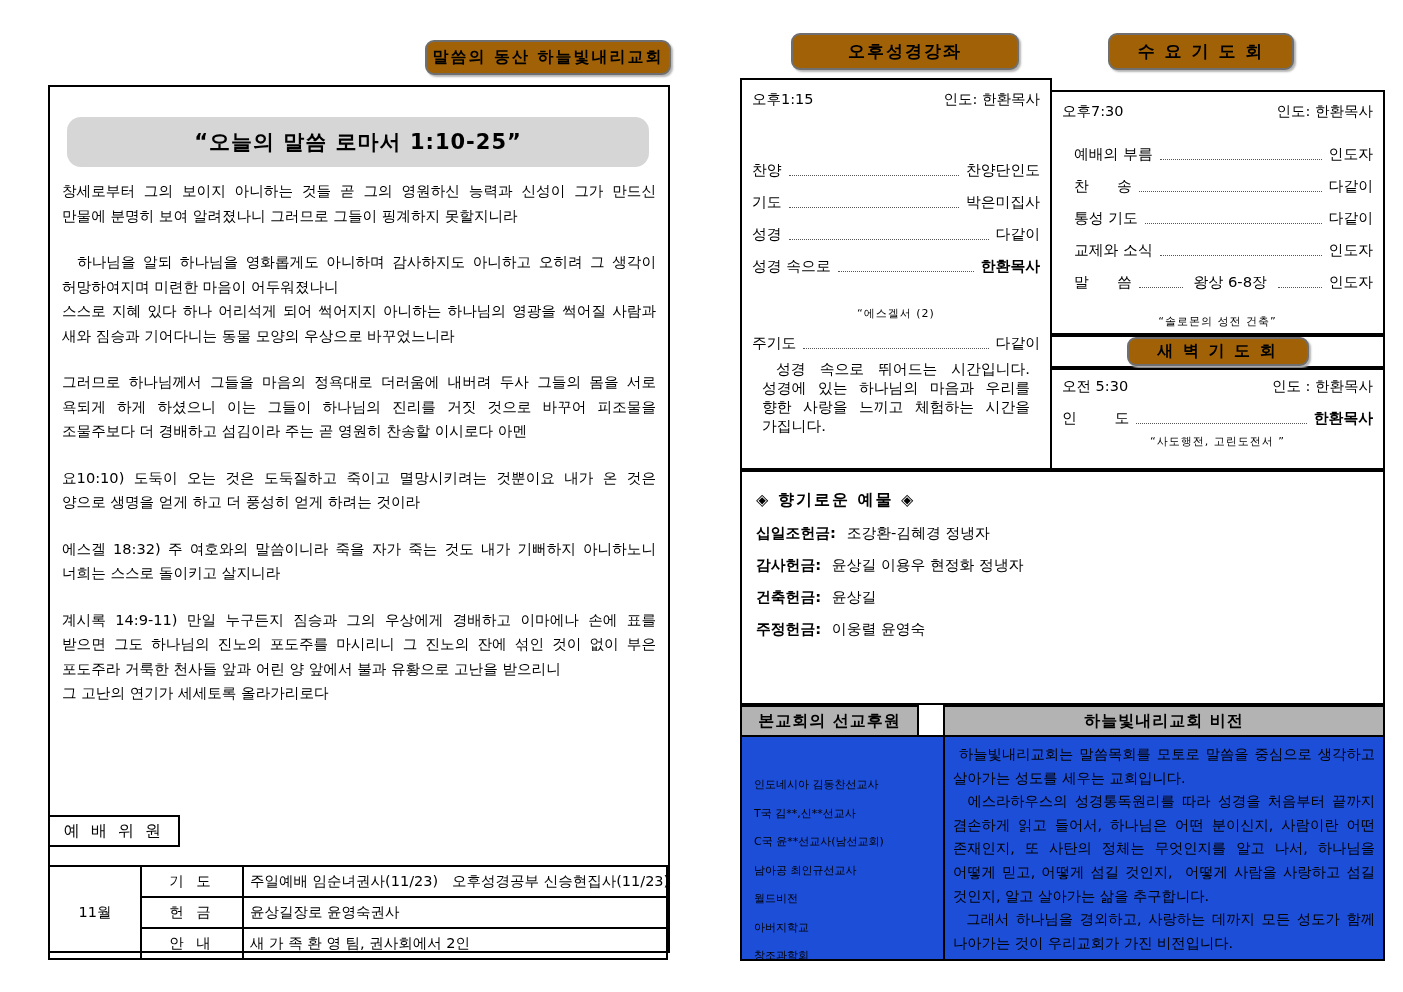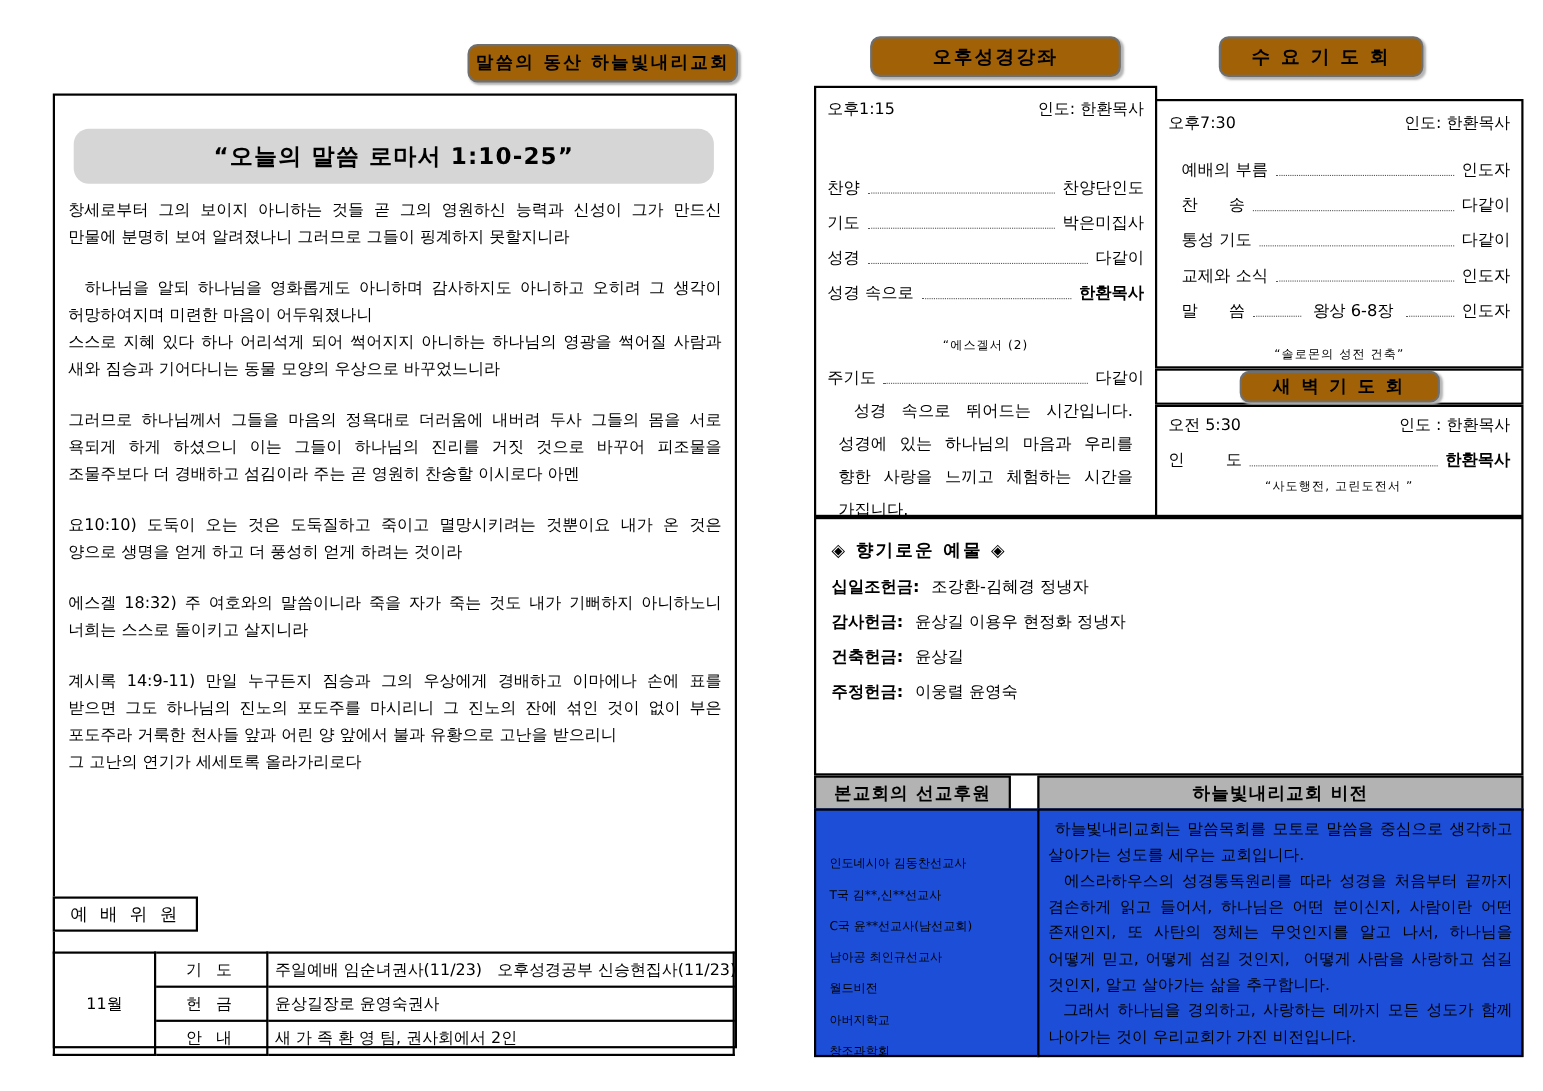--- a/index.html
+++ b/index.html
@@ -38,21 +38,21 @@
   
   .svc-box{border:2px solid #000;background:#fff;box-sizing:border-box;}
   .svc-head{display:flex;justify-content:space-between;font-size:14.5px;padding:10px 10px 0 10px;}
   .svc-list{padding:0 10px;}
   .svc-row{display:flex;align-items:flex-end;font-size:14.8px;margin-top:13px;}
   .svc-label{white-space:pre;}
   .svc-value{white-space:pre;}
   .svc-mid{white-space:pre;padding:0 4px;}
   .leader{flex:1;border-bottom:1.5px dotted #555;margin:0 7px;transform:translateY(-4px);min-width:16px;}
   .sermon{font-weight:normal;font-size:11px;text-align:center;letter-spacing:1px;}
-  .desc{font-size:14.8px;line-height:30px;text-align:justify;padding:6px 20px;white-space:pre-wrap;word-break:keep-all;}
+  .desc{font-size:14.8px;line-height:19px;text-align:justify;padding:6px 20px;white-space:pre-wrap;word-break:keep-all;}
   .bold{font-weight:bold;}
   
   .off-title{font-weight:bold;font-size:16px;letter-spacing:2px;}
   .off-row{font-size:14.8px;margin-top:13px;}
   .off-row b{margin-right:6px;}
   
   .mv-header{
     background:#b3b3b3;border:2px solid #000;box-sizing:border-box;
     display:flex;align-items:center;justify-content:center;
     font-weight:bold;font-size:16px;letter-spacing:1px;

